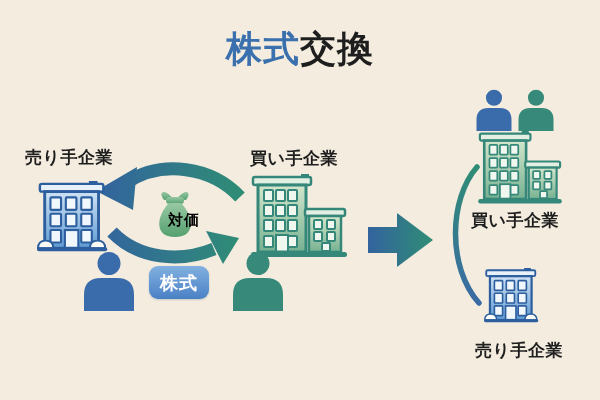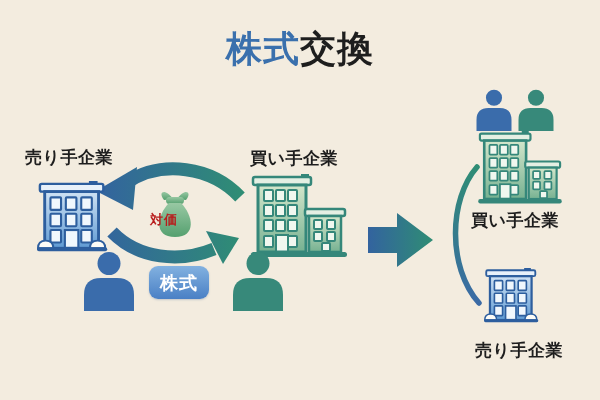--- a/index.html
+++ b/index.html
@@ -17,22 +17,22 @@
   .title .rest{color:var(--c-text_dark);}
   .lbl{position:absolute;font-size:17px;font-weight:700;color:var(--c-text_dark);
        text-align:right;letter-spacing:0.5px;line-height:1.2;}
   .lbl-left{left:13px;top:147px;width:100px;}
   .lbl-center{left:243px;top:148px;width:95px;}
   .lbl-after-buyer{left:469px;top:210px;width:90px;}
   .lbl-after-seller{left:468px;top:340px;width:95px;}
   .layer{position:absolute;left:0;top:0;pointer-events:none;}
   .person-blue{color:var(--c-accent_blue);}
   .person-green{color:var(--c-accent_green);}
-  .bag-label{position:absolute;left:150px;top:211px;width:50px;text-align:left;
-             font-size:13px;font-weight:700;color:#b91c1c;letter-spacing:1px;}
+  .bag-label{position:absolute;left:150px;top:211px;width:50px;text-align:right;
+             font-size:15px;font-weight:700;color:#000000;letter-spacing:1px;}
   .shares-badge{position:absolute;left:149px;top:266px;width:60px;height:33px;
                 border-radius:9px;background:linear-gradient(180deg,var(--c-badge_top),var(--c-badge_bottom));
                 color:#fff;font-size:18px;font-weight:700;text-align:center;line-height:33px;
                 letter-spacing:1px;box-shadow:0 1px 2px rgba(60,90,140,.25);}
 </style>
 </head>
 <body>
 
 <div class="canvas">
 

